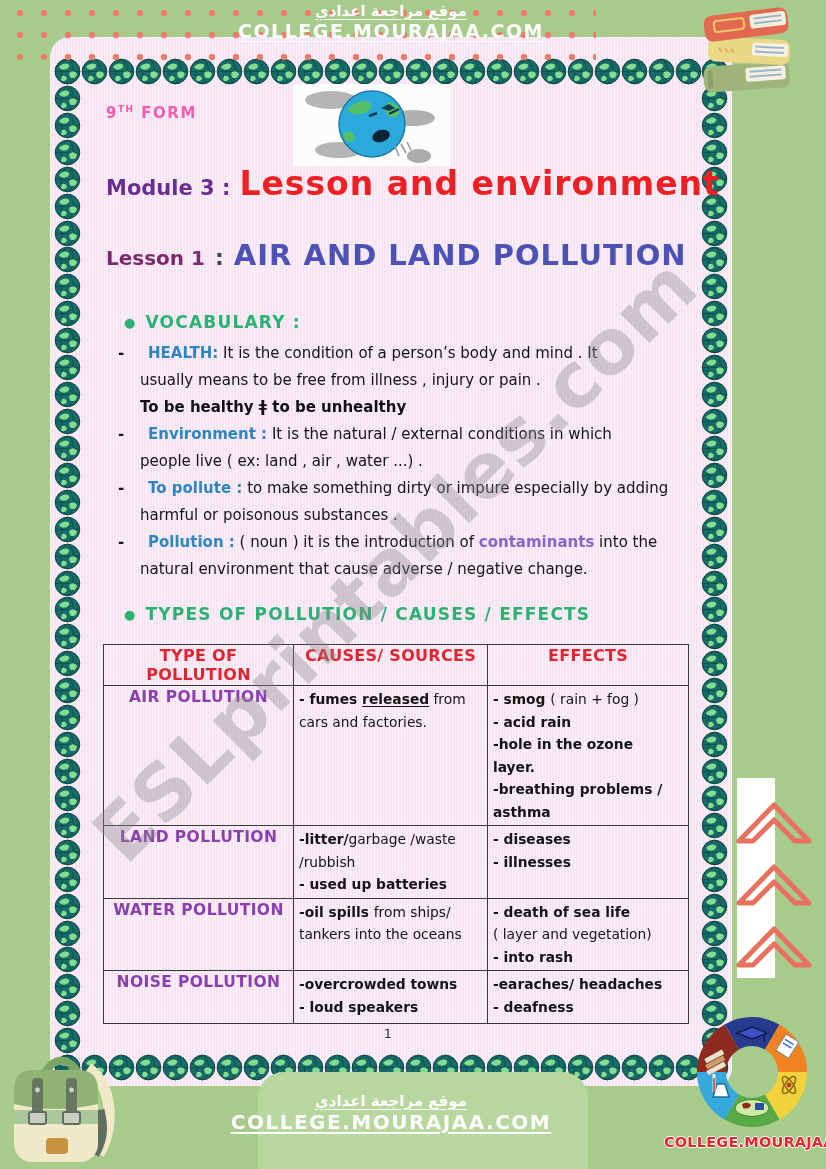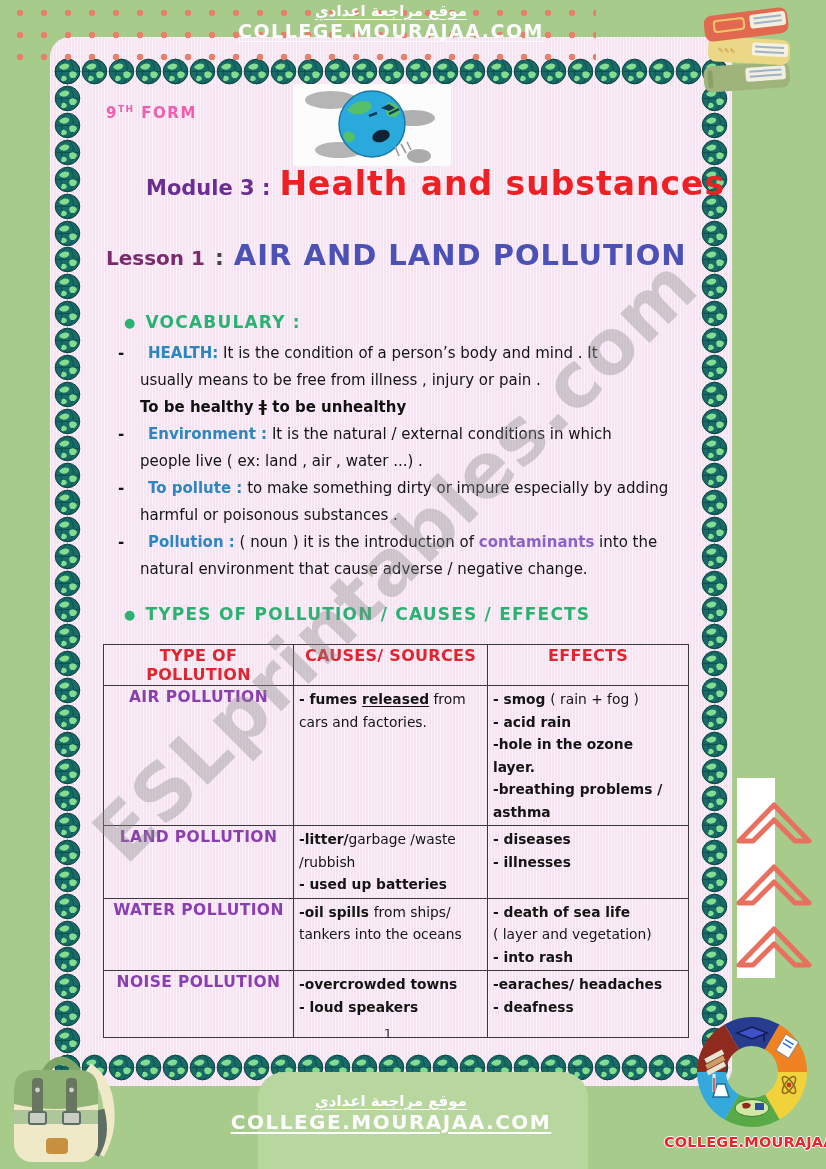--- a/index.html
+++ b/index.html
@@ -35,21 +35,21 @@
   .logo-caption{position:absolute;left:664px;top:1134px;width:162px;text-align:center;z-index:7;
     font-size:14.5px;font-weight:bold;color:#e8252a;letter-spacing:.2px;
     text-shadow:1px 0 #fff,-1px 0 #fff,0 1px #fff,0 -1px #fff;}
   .chev-strip{position:absolute;left:737px;top:778px;width:38px;height:200px;background:#ffffff;z-index:4;}
   .chevrons{position:absolute;left:731px;top:783px;width:86px;height:196px;z-index:5;}
 
   
   .form{position:absolute;left:106px;top:104px;z-index:4;color:#f25eae;font-weight:bold;font-size:15px;letter-spacing:1.5px;}
   .form sup{font-size:9px;}
   .module-line{position:absolute;left:106px;top:164px;z-index:4;display:flex;align-items:baseline;gap:9px;white-space:nowrap;}
-  .module-label{font-size:21px;font-weight:bold;color:#6a2d91;margin-left:40px;}
+  .module-label{font-size:21px;font-weight:bold;color:#6a2d91;}
   .module-title{font-size:33px;font-weight:bold;color:#ee2024;letter-spacing:1px;}
   .lesson-line{position:absolute;left:106px;top:238px;z-index:4;display:flex;align-items:baseline;gap:10px;white-space:nowrap;}
   .lesson-label{font-size:20px;font-weight:bold;color:#7b2a6e;}
   .lesson-colon{font-size:22px;font-weight:bold;color:#444;}
   .lesson-title{font-size:29px;font-weight:bold;color:#4b51b5;letter-spacing:1px;}
 
   .green-head{position:absolute;left:124px;z-index:4;display:flex;align-items:center;gap:9px;
     color:#2bb273;font-weight:bold;font-size:17px;letter-spacing:1.2px;white-space:nowrap;}
   .green-head .bullet{font-size:13px;line-height:1;}
   #vocab-head{top:312px;} #types-head{top:604px;}
@@ -61,21 +61,21 @@
   .term{color:#2e86c1;font-weight:bold;padding-left:8px;}
   .note{font-weight:bold;color:#111;}
   .hl{color:#8a63c8;font-weight:bold;}
 
   
   .ptable{position:absolute;left:103px;top:644px;z-index:4;border-collapse:collapse;table-layout:fixed;width:576px;}
   .ptable th,.ptable td{border:1.6px solid #3a3a3a;vertical-align:top;padding:2px 5px;overflow:hidden;}
   .ptable th{font-size:16px;font-weight:bold;color:#e02530;text-align:center;letter-spacing:.3px;height:24px;padding:1px 2px;}
   .c1{width:185px;} .c2{width:189px;} .c3{width:196px;}
   .tcell-type{text-align:center;color:#8a3fae;font-weight:bold;font-size:15.5px;letter-spacing:.4px;padding-top:5px;}
-  .r-air{height:139px;} .r-land{height:71px;} .r-water{height:69px;} .r-noise{height:67px;}
+  .r-air{height:139px;} .r-land{height:71px;} .r-water{height:69px;} .r-noise{height:53px;}
   .tline{font-size:13.8px;line-height:22.5px;color:#141414;white-space:nowrap;}
   .tline .b{font-weight:bold;}
   .tline .u{text-decoration:underline;text-underline-offset:2px;}
 
   .pageno{position:absolute;left:375px;top:1026px;width:26px;text-align:center;z-index:4;font-size:13px;color:#333;}
 
   
   .footer-band{position:absolute;left:0;top:1086px;width:826px;height:83px;background:#a6cb8b;z-index:4;}
   .pill{position:absolute;left:258px;top:1072px;width:330px;height:97px;background:#b8d79e;border-radius:26px 26px 0 0;z-index:5;}
   .footer-texts{position:absolute;left:50px;top:1092px;width:682px;text-align:center;z-index:6;color:#fdfdfd;}
@@ -1161,21 +1161,21 @@
     </svg>
   </div>
 
   <div class="form">
     <span>9</span><sup>TH</sup>
     <span>FORM</span>
   </div>
 
   <div class="module-line">
     <span class="module-label">Module 3 :</span>
-    <span class="module-title">Health and substances</span>
+    <span class="module-title">Lesson and environment</span>
   </div>
 
   <div class="lesson-line">
     <span class="lesson-label">Lesson 1</span>
     <span class="lesson-colon">:</span>
     <span class="lesson-title">AIR AND LAND POLLUTION</span>
   </div>
 
   <div class="green-head" id="vocab-head">
     <span class="bullet">●</span>

